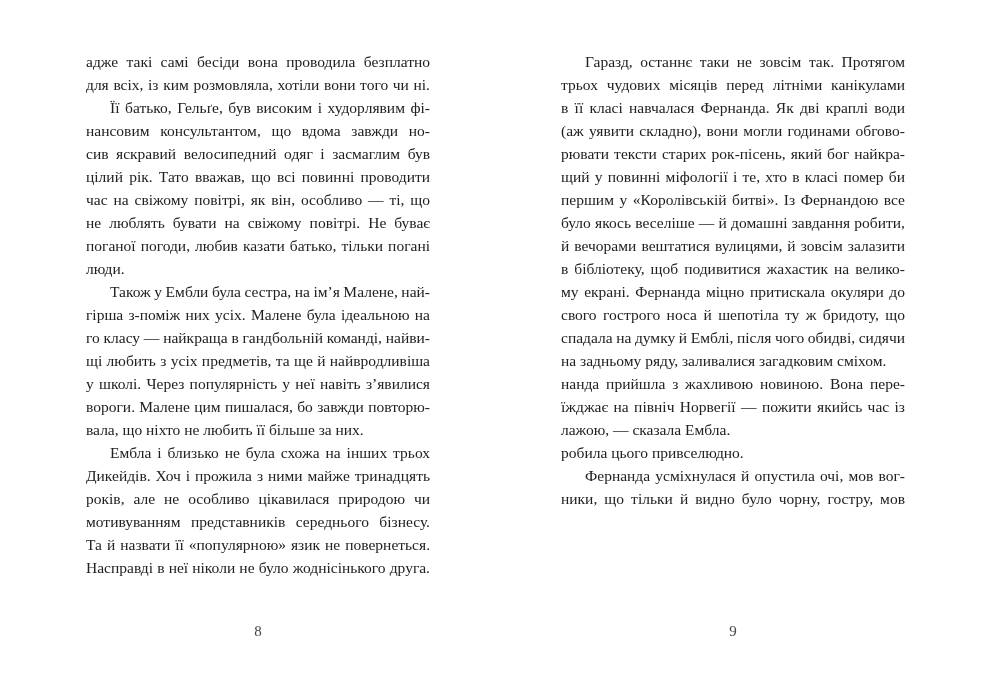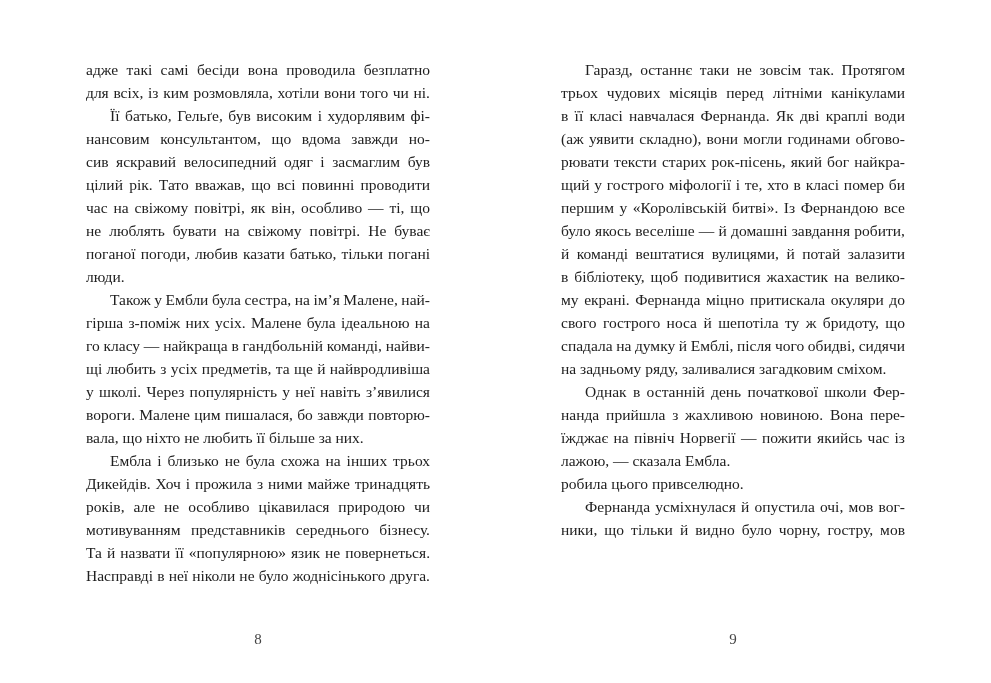--- a/index.html
+++ b/index.html
@@ -6,21 +6,21 @@
   body { background: #ffffff; }
   .screen {
     position: relative;
     width: 991px;
     height: 683px;
     background: var(--page-bg, #ffffff);
     overflow: hidden;
   }
   .page {
     position: absolute;
-    top: 58px;
+    top: 50px;
     width: 344px;
     height: 625px;
     font-family: "Liberation Serif", "DejaVu Serif", serif;
     font-size: 15.5px;
     line-height: 23px;
     color: var(--text-color, #212121);
   }
   .page-left  { left: 86px; }
   .page-right { left: 561px; }
   .line {
@@ -80,30 +80,29 @@
       </div>
     <div class="page-number">8</div>
   </div>
   <div class="page page-right">
     <div class="text-block" id="right-text">
         <div class="line ind"><span>Гаразд, останнє таки не зовсім так. Протягом</span></div>
         <div class="line"><span>трьох чудових місяців перед літніми канікулами</span></div>
         <div class="line"><span>в її класі навчалася </span><span class="it">Фернанда</span><span>. Як дві краплі води</span></div>
         <div class="line"><span>(аж уявити складно), вони могли годинами обгово-</span></div>
         <div class="line"><span>рювати тексти старих рок-пісень, який бог найкра-</span></div>
-        <div class="line"><span>щий у гострого міфології і те, хто в класі помер би</span></div>
+        <div class="line"><span>щий у повинні міфології і те, хто в класі помер би</span></div>
         <div class="line"><span>першим у «Королівській битві». Із Фернандою все</span></div>
         <div class="line"><span>було якось веселіше — й домашні завдання робити,</span></div>
-        <div class="line"><span>й команді вештатися вулицями, й потай залазити</span></div>
+        <div class="line"><span>й вечорами вештатися вулицями, й зовсім залазити</span></div>
         <div class="line"><span>в бібліотеку, щоб подивитися жахастик на велико-</span></div>
         <div class="line"><span>му екрані. Фернанда міцно притискала окуляри до</span></div>
         <div class="line"><span>свого гострого носа й шепотіла ту ж бридоту, що</span></div>
         <div class="line"><span>спадала на думку й Емблі, після чого обидві, сидячи</span></div>
         <div class="line noj"><span>на задньому ряду, заливалися загадковим сміхом.</span></div>
-        <div class="line ind"><span>Однак в останній день початкової школи Фер-</span></div>
         <div class="line"><span>нанда прийшла з жахливою новиною. Вона пере-</span></div>
         <div class="line"><span>їжджає на північ Норвегії — пожити якийсь час із</span></div>
         <div class="line noj"><span>лажою, — сказала Ембла.</span></div>
         <div class="line noj"><span>робила цього привселюдно.</span></div>
         <div class="line ind"><span>Фернанда усміхнулася й опустила очі, мов вог-</span></div>
         <div class="line"><span>ники, що тільки й видно було чорну, гостру, мов</span></div>
       </div>
     <div class="page-number">9</div>
   </div>
 </div>

